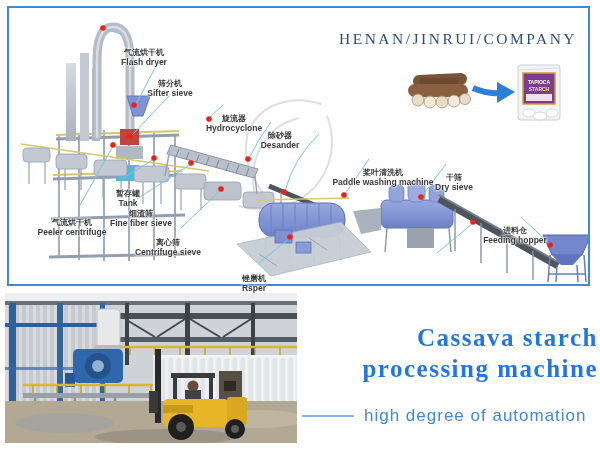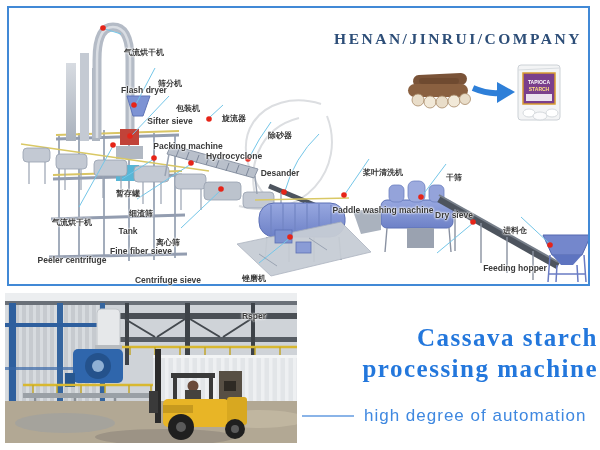--- a/index.html
+++ b/index.html
@@ -5,28 +5,28 @@
   html,body{margin:0;padding:0;background:#ffffff;}
   .page{position:relative;width:600px;height:450px;background:#ffffff;overflow:hidden;
         font-family:"Liberation Sans",sans-serif;}
 
   
   .diagram{position:absolute;left:7px;top:6px;width:579px;height:276px;
            border:2px solid #4189d6;background:#ffffff;}
   .machinery{position:absolute;left:0;top:0;width:100%;height:100%;}
 
   .company{position:absolute;left:449px;top:22px;transform:translateX(-50%);
-           font-family:"Liberation Serif",serif;font-weight:bold;font-size:15.5px;
+           font-family:"Liberation Serif",serif;font-weight:normal;font-size:15.5px;
            letter-spacing:2.5px;color:#2d4e78;white-space:nowrap;}
 
   .callout{position:absolute;transform:translateX(-50%);text-align:center;
            color:#3a3a3a;font-weight:bold;white-space:nowrap;line-height:1.18;z-index:4;
            text-shadow:0 0 2px #fff,0 0 2px #fff,0 0 3px #fff;}
   .callout .cn{display:block;font-size:8px;margin-top:20px;}
-  .callout .en{display:block;font-size:8.5px;margin-top:28px;}
+  .callout .en{display:block;font-size:8.5px;}
 
   
   .photo{position:absolute;left:5px;top:293px;width:292px;height:150px;overflow:hidden;}
 
   
   .title-block{position:absolute;left:298px;top:322px;width:292px;text-align:right;
                padding-right:8px;font-family:"Liberation Serif",serif;font-weight:bold;
                font-size:25px;letter-spacing:1.5px;color:#2377dc;line-height:1.25;padding-left:8px;}
   .tagline{position:absolute;left:302px;top:406px;width:296px;display:flex;
            align-items:center;gap:10px;}
@@ -221,24 +221,20 @@
     <div class="company">HENAN/JINRUI/COMPANY</div>
 
     <div class="callout" style="left:135px;top:20px">
       <span class="cn">气流烘干机</span>
       <span class="en">Flash dryer</span>
     </div>
     <div class="callout" style="left:161px;top:51px">
       <span class="cn">筛分机</span>
       <span class="en">Sifter sieve</span>
     </div>
-    <div class="callout" style="left:179px;top:76px">
-      <span class="cn">包装机</span>
-      <span class="en">Packing machine</span>
-    </div>
     <div class="callout" style="left:225px;top:86px">
       <span class="cn">旋流器</span>
       <span class="en">Hydrocyclone</span>
     </div>
     <div class="callout" style="left:271px;top:103px">
       <span class="cn">除砂器</span>
       <span class="en">Desander</span>
     </div>
     <div class="callout" style="left:374px;top:140px">
       <span class="cn">桨叶清洗机</span>

